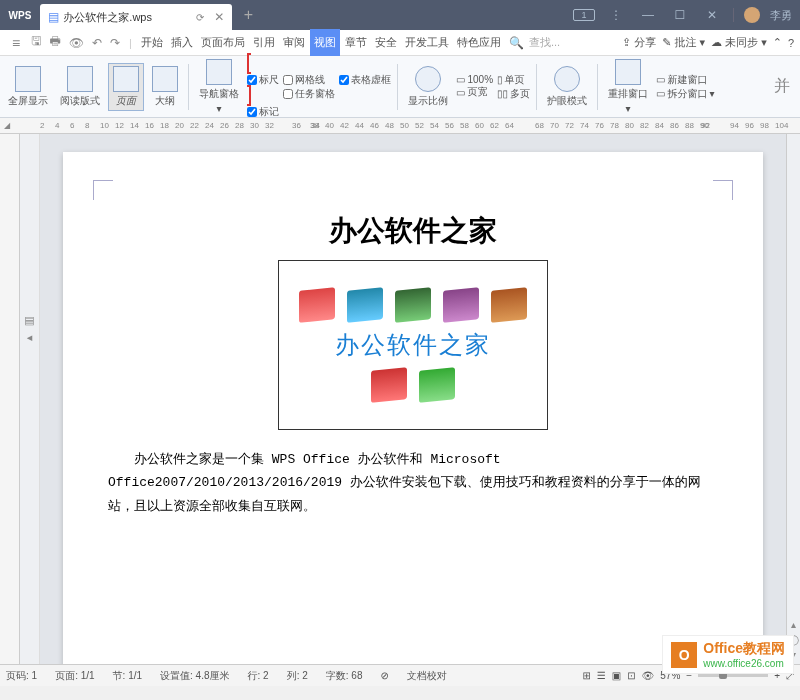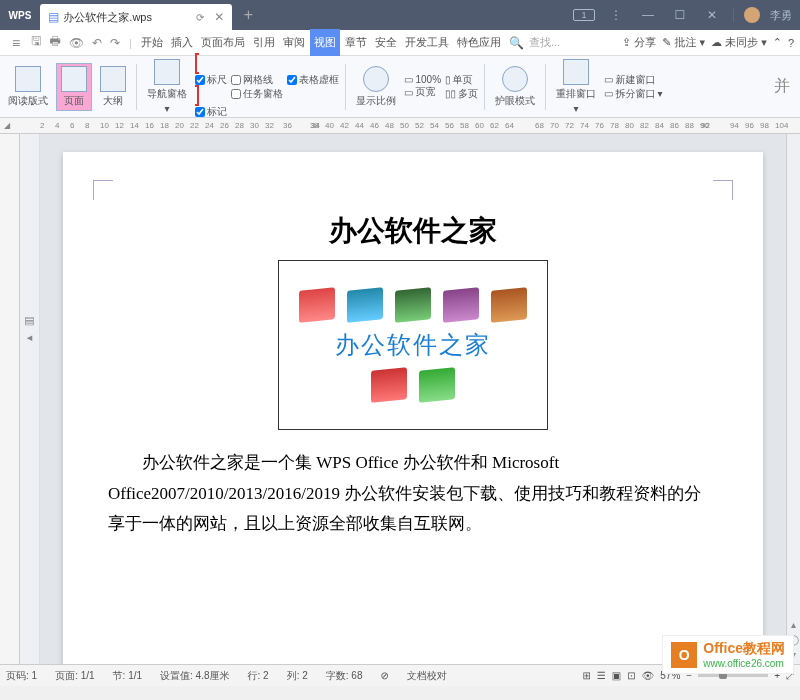--- a/index.html
+++ b/index.html
@@ -23,21 +23,21 @@
 .menubar .icon-btn { padding:0 3px; color:#888; font-size:12px; }
 .menubar .sep { color:#ccc; margin:0 4px; }
 .menubar .menu-item { padding:0 3px; }
 .menubar .menu-item.active { background:#5b8ef5; color:#fff; padding:6px 4px; }
 .menubar .right { margin-left:auto; display:flex; gap:6px; align-items:center; }
 
 
 .ribbon { height:62px; background:#f7f9fc; border-bottom:1px solid #d0d6de; display:flex; align-items:center; padding:0 4px; gap:4px; }
 .rgroup { display:flex; flex-direction:column; align-items:center; padding:2px 4px; font-size:10px; color:#555; gap:2px; }
 .rgroup .big-icon { width:26px; height:26px; border:1px solid #8aa4c8; background:#eaf0f8; }
-.rgroup.sel { background:#f9a8d4; border:1px solid #9ab5d8; }
+.rgroup.sel { background:#e5e5e5; border:1px solid #9ab5d8;font-style:italic; }
 .ck-row { display:flex; align-items:center; gap:2px; font-size:10px; color:#555; white-space:nowrap; }
 .ck-row input { width:10px; height:10px; }
 .rsep { width:1px; height:46px; background:#d0d6de; margin:0 2px; }
 .red-box { border:2px solid #d33; padding:0 2px; }
 
 
 .ruler-h { height:16px; background:#f5f5f5; border-bottom:1px solid #ccc; font-size:8px; color:#888; display:flex; align-items:center; padding-left:30px; gap:1px; overflow:hidden; position:relative; }
 
 
 .doc-area { display:flex; height:530px; background:#e2e5ea; }
@@ -45,21 +45,21 @@
 .gutter { width:20px; background:#eef0f3; border-right:1px solid #ddd; display:flex; flex-direction:column; align-items:center; padding-top:180px; gap:4px; }
 .gutter .icn { color:#888; font-size:11px; }
 .page-wrap { flex:1; overflow:auto; padding:18px 10px; }
 .page { width:700px; min-height:880px; background:#fff; margin:0 auto; box-shadow:0 2px 6px rgba(0,0,0,.2); padding:60px 45px; position:relative; }
 .page h1 { text-align:center; font-size:28px; font-family:"SimSun",serif; font-weight:bold; color:#000; margin-bottom:10px; }
 .imgbox { width:270px; height:170px; border:1px solid #333; margin:6px auto 18px; display:flex; flex-direction:column; align-items:center; justify-content:center; }
 .icons-row { display:flex; gap:12px; margin:6px 0; }
 .fake-icon { width:36px; height:32px; transform:skewY(-6deg); border-radius:3px; }
 .ic1{background:linear-gradient(#d44,#f88);} .ic2{background:linear-gradient(#28a,#6cf);} .ic3{background:linear-gradient(#363,#7c7);} .ic4{background:linear-gradient(#848,#c8c);} .ic5{background:linear-gradient(#a52,#d95);} .ic6{background:linear-gradient(#c33,#f77);} .ic7{background:linear-gradient(#3a3,#8d8);}
 .imgbox .cap { color:#1a7fd4; font-family:"KaiTi","SimSun"; font-size:24px; letter-spacing:2px; margin:2px 0; }
-.body-text { font-size:17px; color:#000; line-height:1.8; text-indent:2em; font-family:Liberation Serif, serif; }
+.body-text { font-size:13px; color:#000; line-height:1.8; text-indent:2em; font-family:Liberation Mono, monospace; }
 .scrollbar-v { width:14px; background:#eef0f3; border-left:1px solid #ccc; display:flex; flex-direction:column; align-items:center; justify-content:flex-end; gap:4px; padding:4px 0; color:#888; font-size:10px; }
 .crop { position:absolute; width:20px; height:20px; border-color:#aac; }
 .crop.tl{top:28px;left:30px;border-top:1px solid #aac;border-left:1px solid #aac;}
 .crop.tr{top:28px;right:30px;border-top:1px solid #aac;border-right:1px solid #aac;}
 
 
 .statusbar { height:22px; background:#f4f4f4; border-top:1px solid #ccc; display:flex; align-items:center; font-size:10px; color:#555; padding:0 6px; gap:18px; }
 .statusbar .right { margin-left:auto; display:flex; align-items:center; gap:6px; }
 .zoom-slider { width:70px; height:3px; background:#ccc; position:relative; }
 .zoom-slider::after{content:"";position:absolute;left:30%;top:-3px;width:8px;height:8px;background:#888;border-radius:2px;}
@@ -119,20 +119,24 @@
     <span>✎ <span>批注</span> ▾</span>
     <span>☁ <span>未同步</span> ▾</span>
     <span>⌃</span>
     <span>?</span>
   </div>
 </div>
 
 <div class="ribbon">
   <div class="rgroup">
       <div class="big-icon"></div>
+      <span>全屏显示</span>
+    </div>
+  <div class="rgroup">
+      <div class="big-icon"></div>
       <span>阅读版式</span>
     </div>
   <div class="rgroup sel">
       <div class="big-icon"></div>
       <span>页面</span>
     </div>
   <div class="rgroup">
       <div class="big-icon"></div>
       <span>大纲</span>
     </div>
@@ -205,21 +209,21 @@
     <span style="position: absolute; left: 145px;">16</span>
     <span style="position: absolute; left: 160px;">18</span>
     <span style="position: absolute; left: 175px;">20</span>
     <span style="position: absolute; left: 190px;">22</span>
     <span style="position: absolute; left: 205px;">24</span>
     <span style="position: absolute; left: 220px;">26</span>
     <span style="position: absolute; left: 235px;">28</span>
     <span style="position: absolute; left: 250px;">30</span>
     <span style="position: absolute; left: 265px;">32</span>
     <span style="position: absolute; left: 280px; margin-left: 31px;">34</span>
-    <span style="position: absolute; left: 283px;">36</span>
+    <span style="position: absolute; left: 292px;">36</span>
     <span style="position: absolute; left: 310px;">38</span>
     <span style="position: absolute; left: 325px;">40</span>
     <span style="position: absolute; left: 340px;">42</span>
     <span style="position: absolute; left: 355px;">44</span>
     <span style="position: absolute; left: 370px;">46</span>
     <span style="position: absolute; left: 385px;">48</span>
     <span style="position: absolute; left: 400px;">50</span>
     <span style="position: absolute; left: 415px;">52</span>
     <span style="position: absolute; left: 430px;">54</span>
     <span style="position: absolute; left: 445px;">56</span>

